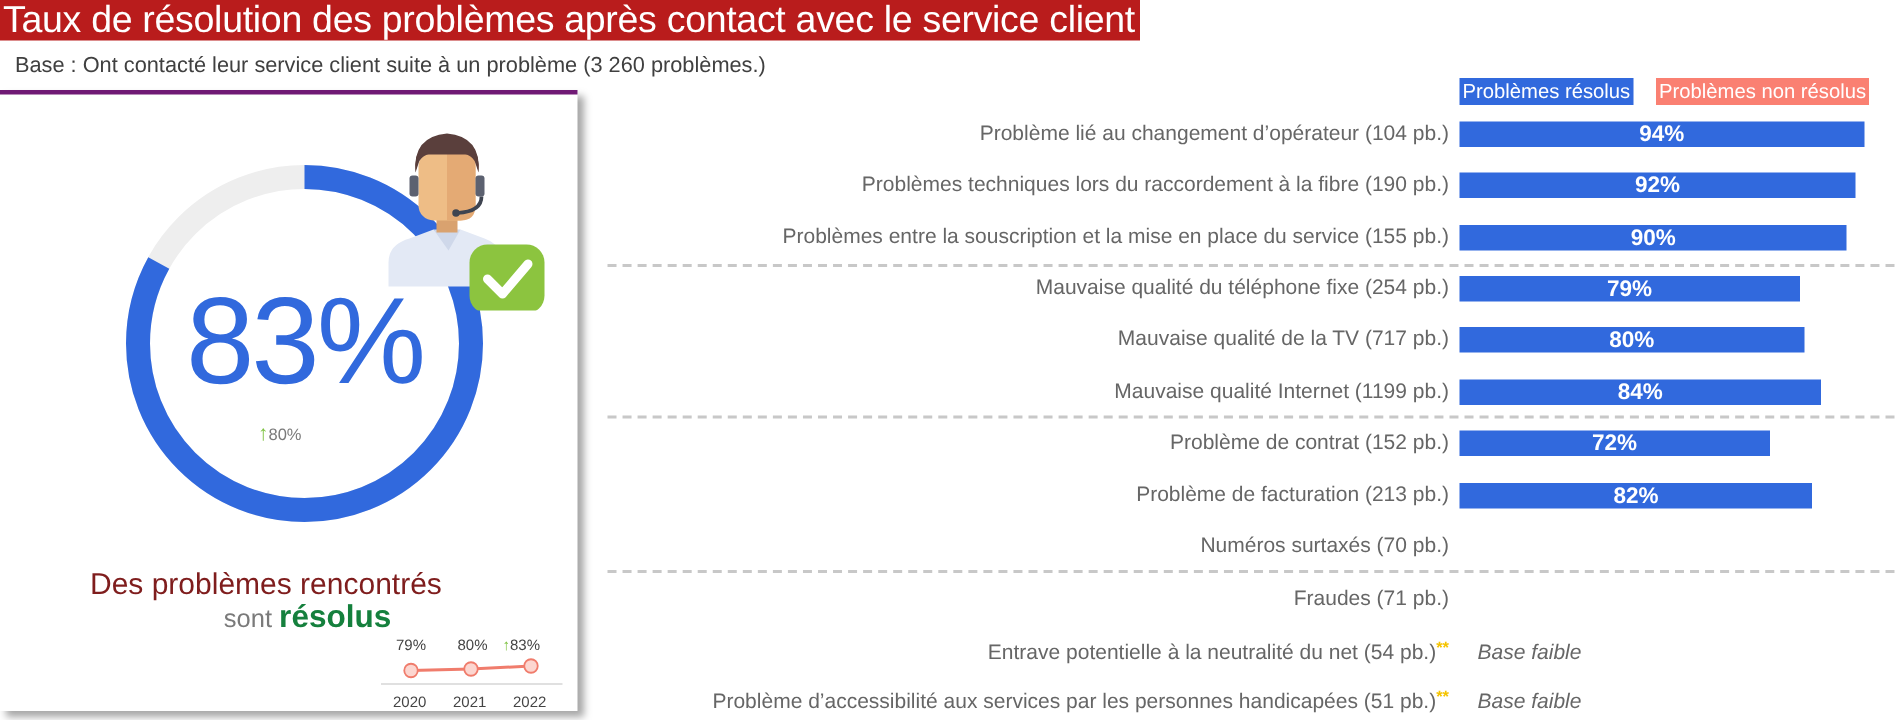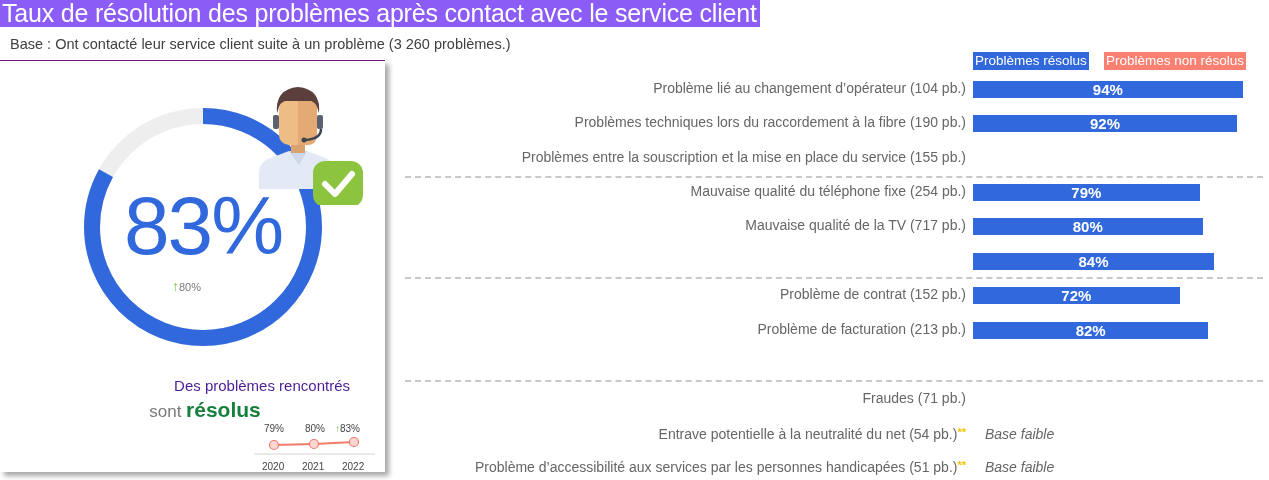--- a/index.html
+++ b/index.html
@@ -4,54 +4,54 @@
 <style>
   html, body { margin:0; padding:0; }
   body {
     width:1269px; height:480px; position:relative; overflow:hidden;
     background:#ffffff;
     font-family:"Liberation Sans", "DejaVu Sans", sans-serif;
     color:#6b6b6b;
   }
   .title-bar {
     position:absolute; left:0; top:0; width:760px; height:27px;
-    background:#8b5cf6;
+    background:#b91c1c;
   }
   .title-text {
     position:absolute; left:2px; top:-2px; font-size:25px; color:#ffffff;
     letter-spacing:-0.2px; white-space:nowrap; line-height:30px;
   }
   .subtitle {
     position:absolute; left:10px; top:36px; font-size:14.5px; color:#404040;
     white-space:nowrap;
   }
 
   
   .card {
     position:absolute; left:0; top:60px; width:385px; height:411px;
     background:#fff;
     box-shadow: 4px 4px 5px rgba(0,0,0,0.35);
-    border-top:1px solid #701a75;
+    border-top:3px solid #701a75;
     text-decoration:underline;
   }
   .donut { position:absolute; left:0; top:0; }
   .kpi-value {
     position:absolute; left:83px; top:120px; width:240px; text-align:center;
     font-size:82px; color:#3169dd; font-weight:normal; letter-spacing:-2px;
     line-height:90px;
   }
   .kpi-prev {
     position:absolute; left:172px; top:217px; font-size:11px; color:#7a7a7a;
     white-space:nowrap;
   }
   .kpi-prev .arrow { color:#7ec242; font-size:14px; font-weight:bold; }
   .agent { position:absolute; left:255px; top:24px; }
   .caption1 {
-    position:absolute; left:60px; top:316px; width:290px; text-align:right;
-    font-size:15px; color:#4c1d95; white-space:nowrap;
+    position:absolute; left:60px; top:316px; width:290px; text-align:left;
+    font-size:20px; color:#7f1d1d; white-space:nowrap;
   }
   .caption2 {
     position:absolute; left:60px; top:337px; width:290px; text-align:center;
     font-size:17px; color:#7a7a7a; white-space:nowrap;
   }
   .caption2 b { color:#15803d; font-size:21px; font-weight:bold; }
 
   .trend { position:absolute; left:252px; top:362px; width:125px; height:50px; }
   .trend-val { position:absolute; top:0; font-size:10px; color:#444; white-space:nowrap; }
   .trend-year { position:absolute; top:38px; font-size:10px; color:#444; }
@@ -183,20 +183,21 @@
       <div class="bar">
         <div class="seg-res" style="width:92%">92%</div>
         <div class="seg-unres" style="width:8%">
           <span>8%</span>
         </div>
       </div>
     </div>
     <div class="row" style="top: 148px;">
       <div class="row-label">Problèmes entre la souscription et la mise en place du service (155 pb.)</div>
       <div class="bar">
+        <div class="seg-res" style="width:90%">90%</div>
         <div class="seg-unres" style="width:10%">
           <span>10%</span>
         </div>
       </div>
     </div>
     <div class="row" style="top: 182px;">
       <div class="row-label">Mauvaise qualité du téléphone fixe (254 pb.)</div>
       <div class="bar">
         <div class="seg-res" style="width:79%">79%</div>
         <div class="seg-unres" style="width:21%">
@@ -207,20 +208,21 @@
     <div class="row" style="top: 216px; text-decoration: underline;">
       <div class="row-label">Mauvaise qualité de la TV (717 pb.)</div>
       <div class="bar">
         <div class="seg-res" style="width:80%">80%</div>
         <div class="seg-unres" style="width:20%">
           <span>20%</span>
         </div>
       </div>
     </div>
     <div class="row" style="top: 251px;">
+      <div class="row-label">Mauvaise qualité Internet (1199 pb.)</div>
       <div class="bar">
         <div class="seg-res" style="width:84%">84%</div>
         <div class="seg-unres" style="width:16%">
           <span>16%</span>
         </div>
       </div>
     </div>
     <div class="row" style="top: 285px;">
       <div class="row-label">Problème de contrat (152 pb.)</div>
       <div class="bar">
@@ -233,20 +235,21 @@
     <div class="row" style="top: 320px;">
       <div class="row-label">Problème de facturation (213 pb.)</div>
       <div class="bar">
         <div class="seg-res" style="width:82%">82%</div>
         <div class="seg-unres" style="width:18%">
           <span>18%</span>
         </div>
       </div>
     </div>
     <div class="row" style="top: 354px;">
+      <div class="row-label">Numéros surtaxés (70 pb.)</div>
     </div>
     <div class="row" style="top: 389px;">
       <div class="row-label">Fraudes (71 pb.)</div>
       <div class="bar">
         <div class="seg-unres" style="width:30%">
           <span>30%</span>
         </div>
       </div>
     </div>
   </div>

